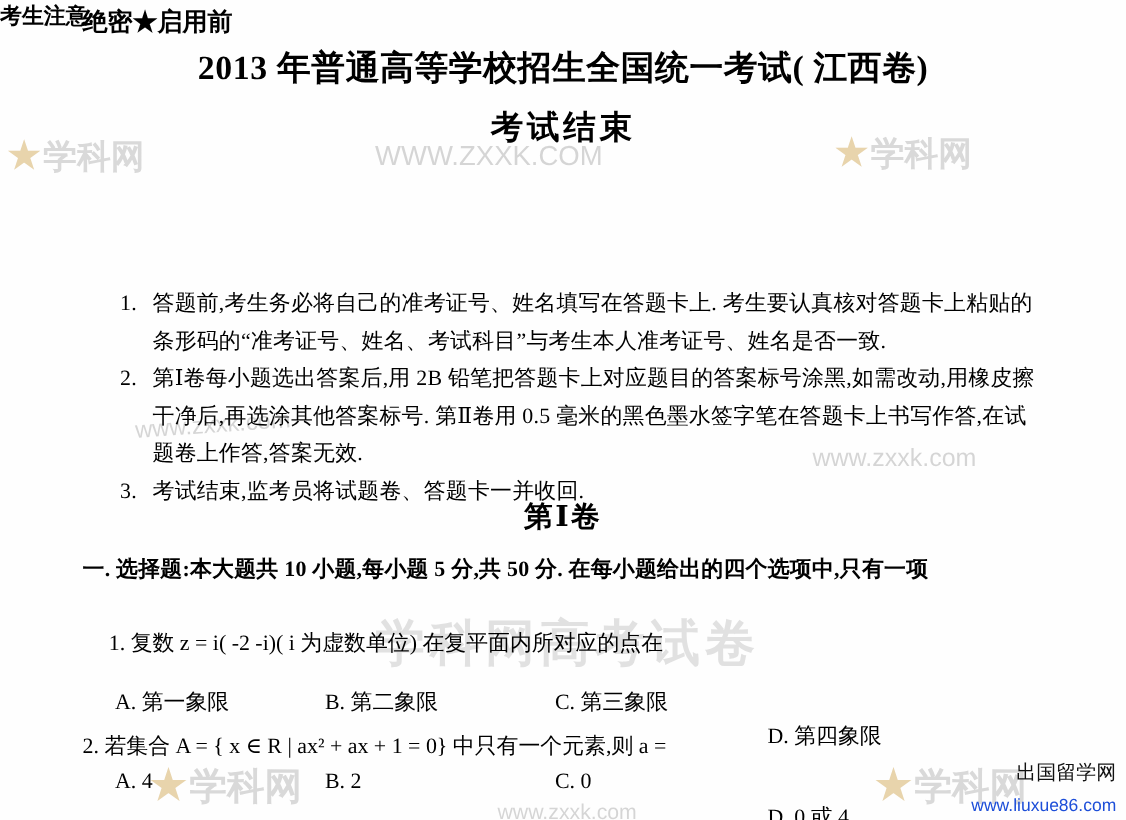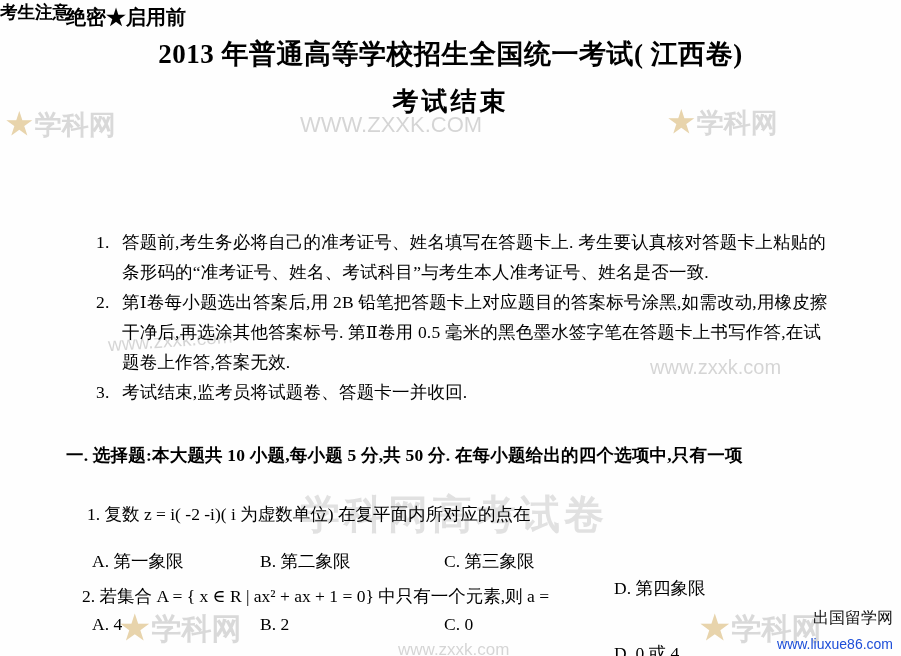--- a/index.html
+++ b/index.html
@@ -138,21 +138,21 @@
     display: block;
     padding-left: 30px;
   }
 
   .q {
     position: absolute;
     font-size: 17.5px;
     line-height: 28px;
   }
   .q1 { left: 66px; top: 500px; margin-left: 21px; }
-  .q2 { left: 66px; top: 582px; margin-left: 16px; }
+  .q2 { left: 66px; top: 582px; }
 
   .opts {
     position: absolute;
     font-size: 17.5px;
     width: 760px;
     left: 92px;
   }
   .opts1 { top: 549px; }
   .opts2 { top: 614px; }
   .opts span.op {
@@ -229,20 +229,21 @@
     <span class="notice-item">
       <span class="num">2.</span>
       <span>第Ⅰ卷每小题选出答案后,用 2B 铅笔把答题卡上对应题目的答案标号涂黑,如需改动,用橡皮擦干净后,再选涂其他答案标号. 第Ⅱ卷用 0.5 毫米的黑色墨水签字笔在答题卡上书写作答,在试题卷上作答,答案无效.</span>
     </span>
     <span class="notice-item">
       <span class="num">3.</span>
       <span>考试结束,监考员将试题卷、答题卡一并收回.</span>
     </span>
   </div>
 
+  <div class="juan1">第Ⅰ卷</div>
 
   <div class="para section-1">
     <span>一. 选择题:</span><span>本大题共 10 小题,每小题 5 分,共 50 分. 在每小题给出的四个选项中,只有一项</span>
   </div>
 
   <div class="q q1">
     <span>1.</span>
     <span>复数 z = i( -2 -i)( i 为虚数单位) 在复平面内所对应的点在</span>
   </div>
   <div class="opts opts1">

